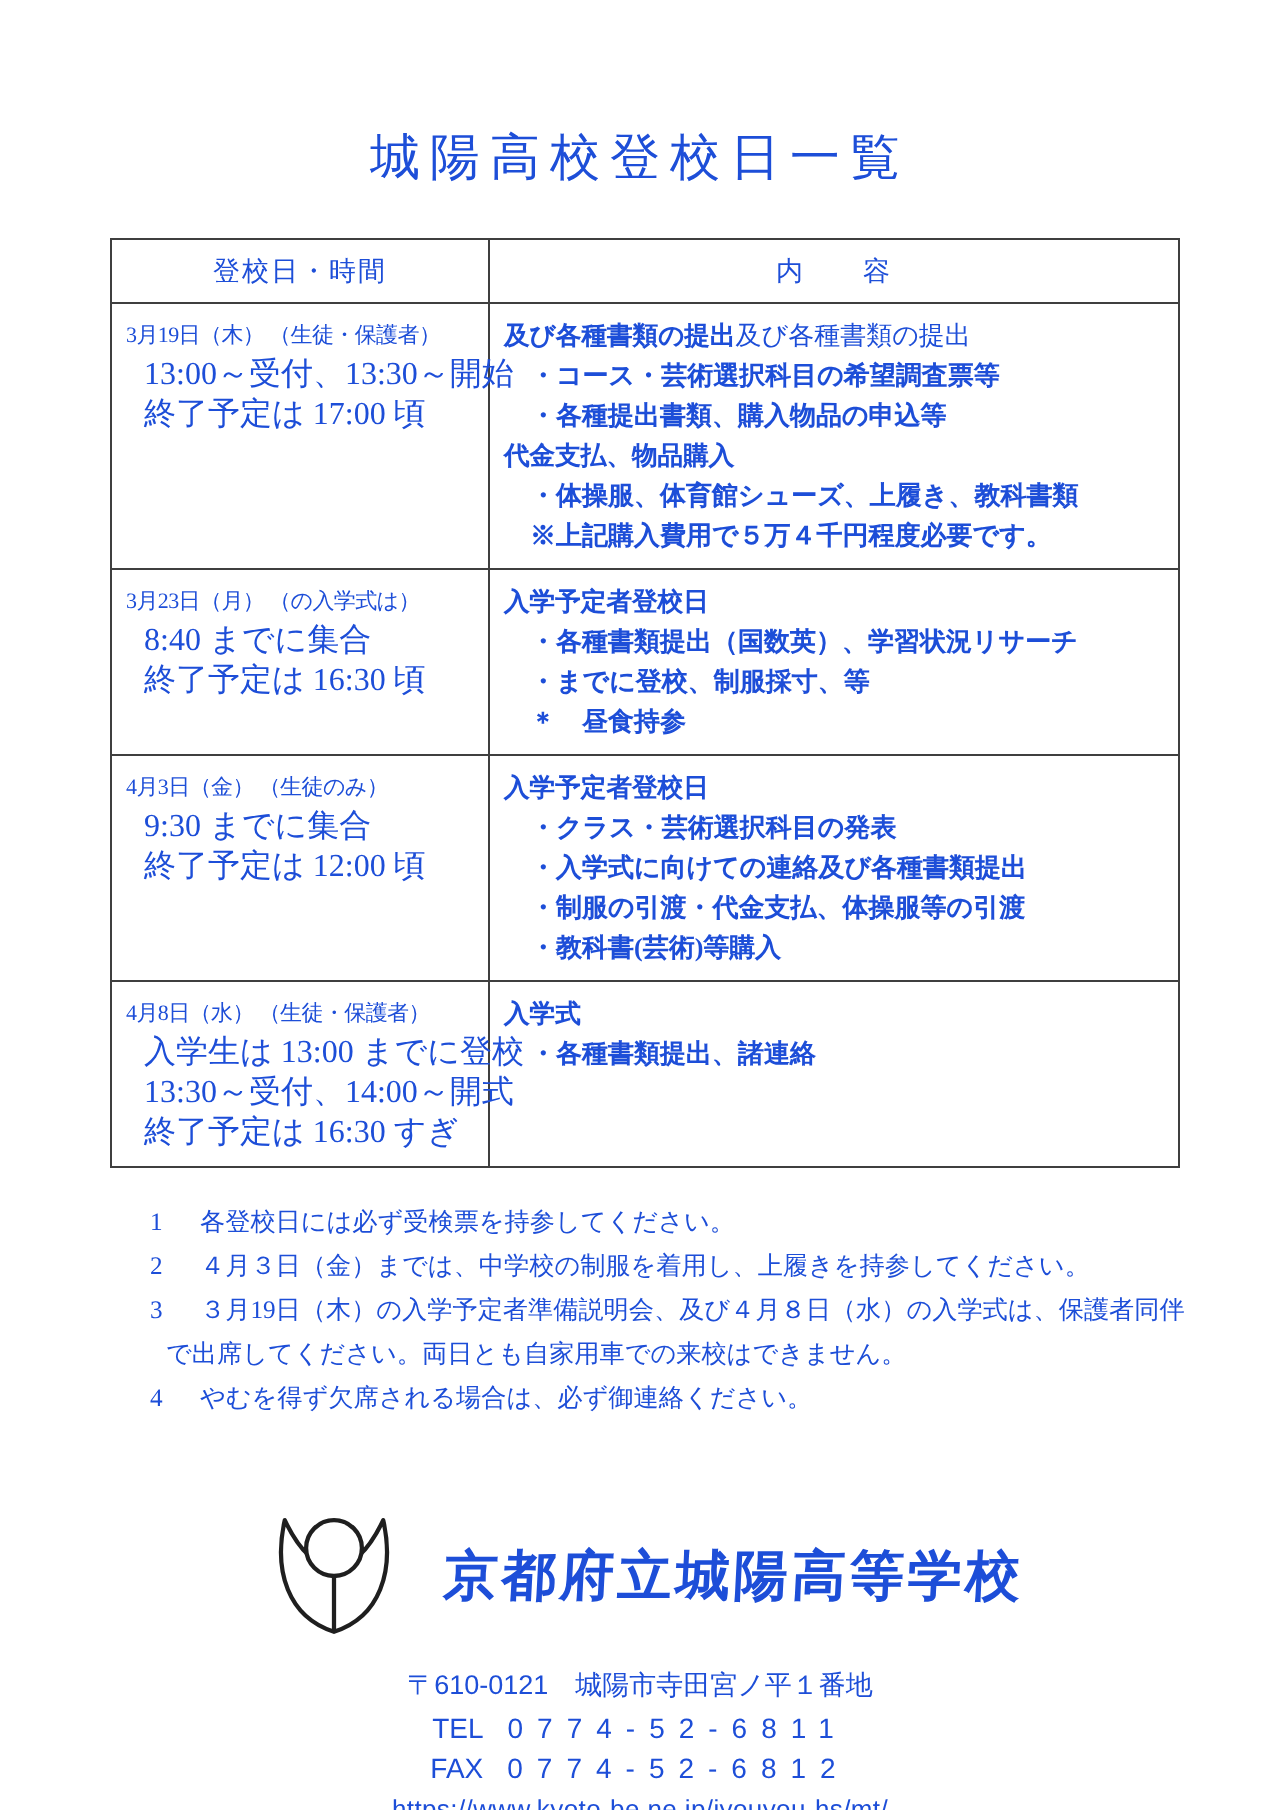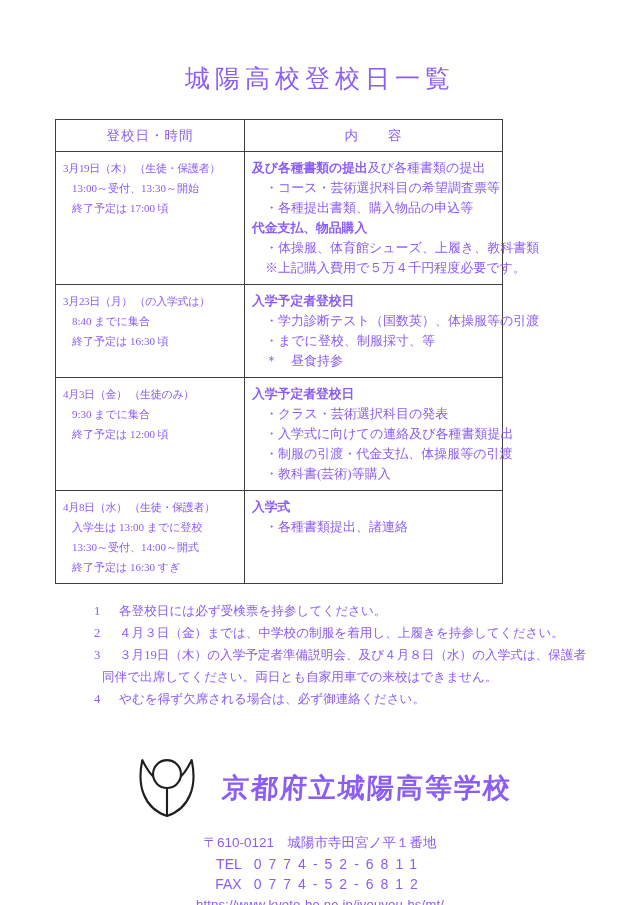--- a/index.html
+++ b/index.html
@@ -1,59 +1,59 @@
 <!DOCTYPE html>
 <html lang="ja"><head>
 <meta charset="utf-8">
 <style>
   html,body { margin:0; padding:0; background:#ffffff; }
   .page {
     position:relative;
     width:640px; height:905px;
     background:#ffffff;
-    color:#8b5cf6;
+    color:#1d4ed8;
     font-family:"Liberation Serif","DejaVu Serif",serif;
     overflow:hidden;
   }
   .title {
     margin:0; padding-top:62px;
     text-align:center;
     font-size:25px; font-weight:500; letter-spacing:5px;
   }
   .schedule { 
     margin:24px 30px 0 55px;
-    border-collapse:collapse; width:448px;
+    border-collapse:collapse; width:535px;
     table-layout:fixed;
     border-radius:14px;
   }
   .schedule th, .schedule td {
     border:1px solid #3f3f3f;
     vertical-align:top;
   }
   .schedule th {
     font-weight:400; font-size:13.5px;
     height:29px; vertical-align:middle;
     letter-spacing:1px; text-align:center;
   }
   .col-date { width:189px; }
   .schedule td { padding:6px 6px 6px 7px; font-size:13px; line-height:20px; }
   .date-line { white-space:nowrap; font-size:11px; letter-spacing:-0.3px; }
-  .time-line { padding-left:9px; white-space:nowrap; font-size:11px; }
-  .c-line { white-space:nowrap; }
+  .time-line { padding-left:9px; white-space:nowrap; font-size:16px; }
+  .c-line { white-space:nowrap;font-weight:bold; }
   .c-head {
     font-family:"Liberation Sans","DejaVu Sans",sans-serif;
     font-weight:700; font-size:12.8px;
   }
   .c-head .head-rest {
     font-family:"Liberation Serif","DejaVu Serif",serif;
     font-weight:400; font-size:13px;
   }
   .c-bullet, .c-note, .c-ast { padding-left:13px; }
   .notes {
-    margin:16px 42px 0 89px;
+    margin:16px 42px 0 70px;
     font-size:12.6px; line-height:22px;
   }
   .note-item { padding-left:13px; text-indent:-8px; }
   .note-num { display:inline-block; width:25px; text-indent:0; }
   .footer {
     margin-top:46px;
     text-align:center;
     font-family:"Liberation Sans","DejaVu Sans",sans-serif;
   }
   .school-row {
@@ -106,21 +106,21 @@
         </td>
       </tr>
       <tr>
         <td>
           <div class="date-line">3月23日（月） （の入学式は）</div>
           <div class="time-line">8:40 までに集合</div>
           <div class="time-line">終了予定は 16:30 頃</div>
         </td>
         <td>
           <div class="c-line c-head">入学予定者登校日</div>
-          <div class="c-line c-bullet">・学力診断テスト（国数英）、体操服等の引渡</div>
+          <div class="c-line c-bullet">・各種書類提出（国数英）、学習状況リサーチ</div>
           <div class="c-line c-bullet">・までに登校、制服採寸、等</div>
           <div class="c-line c-ast">＊　昼食持参</div>
         </td>
       </tr>
       <tr>
         <td>
           <div class="date-line">4月3日（金） （生徒のみ）</div>
           <div class="time-line">9:30 までに集合</div>
           <div class="time-line">終了予定は 12:00 頃</div>
         </td>

